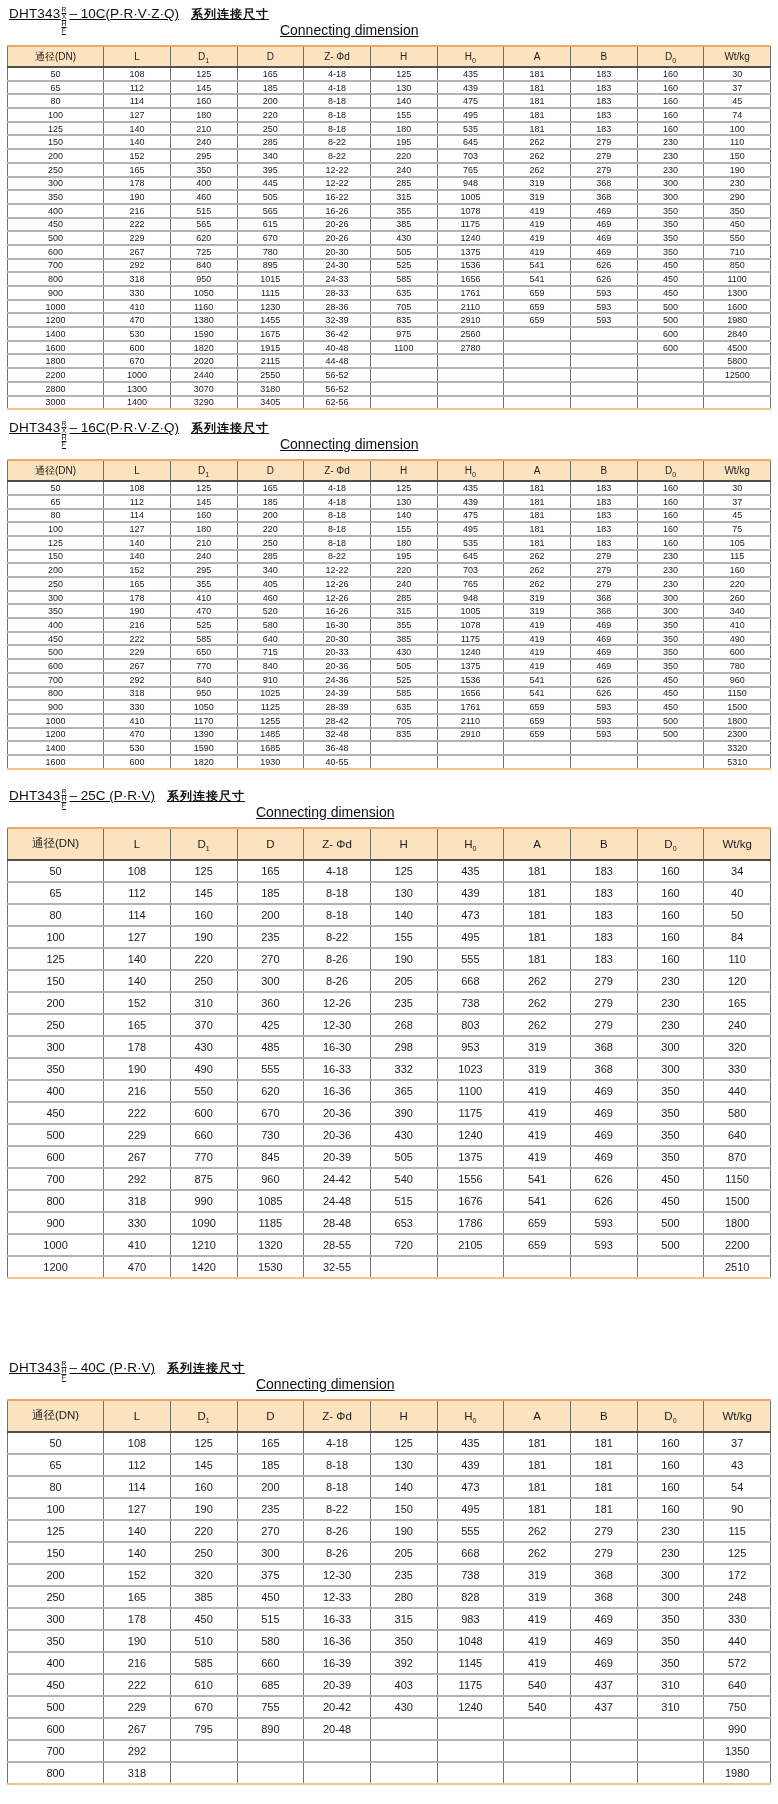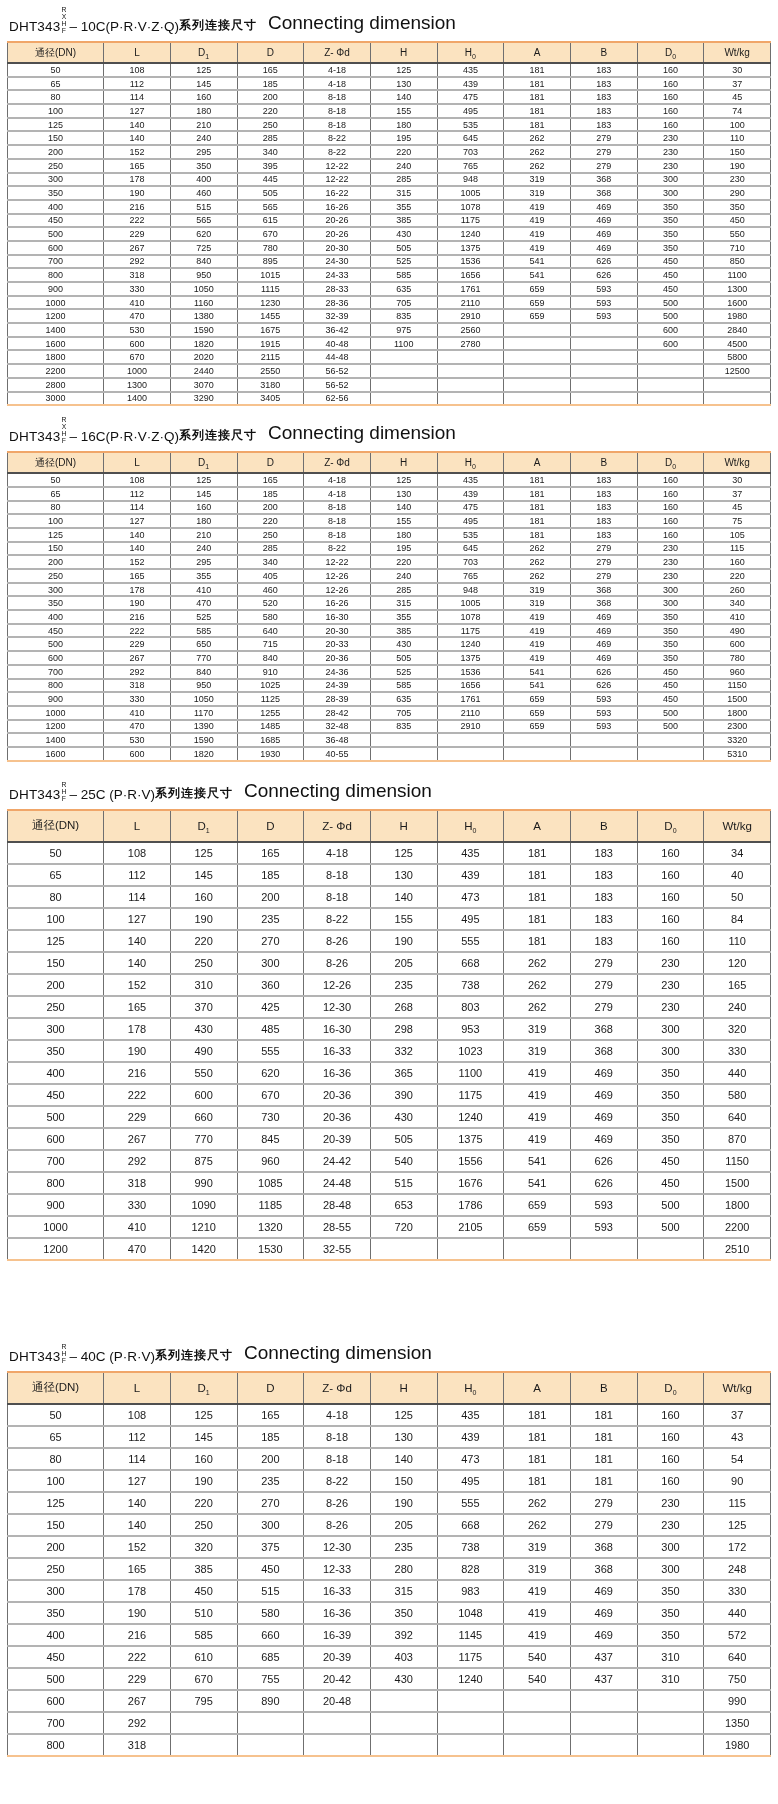--- a/index.html
+++ b/index.html
@@ -14,32 +14,32 @@
   html,body{margin:0;padding:0;background:#ffffff;}
   body{
     width:778px;min-height:1804px;
     font-family:"Liberation Sans", sans-serif;
     color:var(--text);
     box-sizing:border-box;
   }
   .page{padding:6px 7px 10px 7px;}
 
   .tbl-title{
-    display:flex;align-items:flex-end;
+    display:flex;align-items:flex-start;
     font-size:13.5px;color:#101010;
-    margin:0 0 7px 2px;white-space:nowrap;
+    margin:0 0 7px 2px;white-space:nowrap;text-decoration:underline;
   }
   .tbl-title .model{letter-spacing:.2px;}
   .stack{
     display:inline-flex;flex-direction:column;align-items:center;
     font-size:6.8px;line-height:7px;margin:0 3px 0 1px;
   }
-  .spec{}
+  .spec{margin-right:12px;}
   .cn{font-weight:700;font-size:12px;margin-right:11px;letter-spacing:1px;}
-  .en{font-size:19px;}
+  .en{font-size:14px;margin-top:16px;}
 
   table{width:100%;border-collapse:collapse;table-layout:fixed;border-radius:11px;}
   col.col-dn{width:12.6%;}
   th,td{
     text-align:center;vertical-align:middle;padding:0;
     border-left:1px solid var(--line-col);
     border-right:1px solid var(--line-col);
     color:var(--text);
     overflow:hidden;white-space:nowrap;
   }

